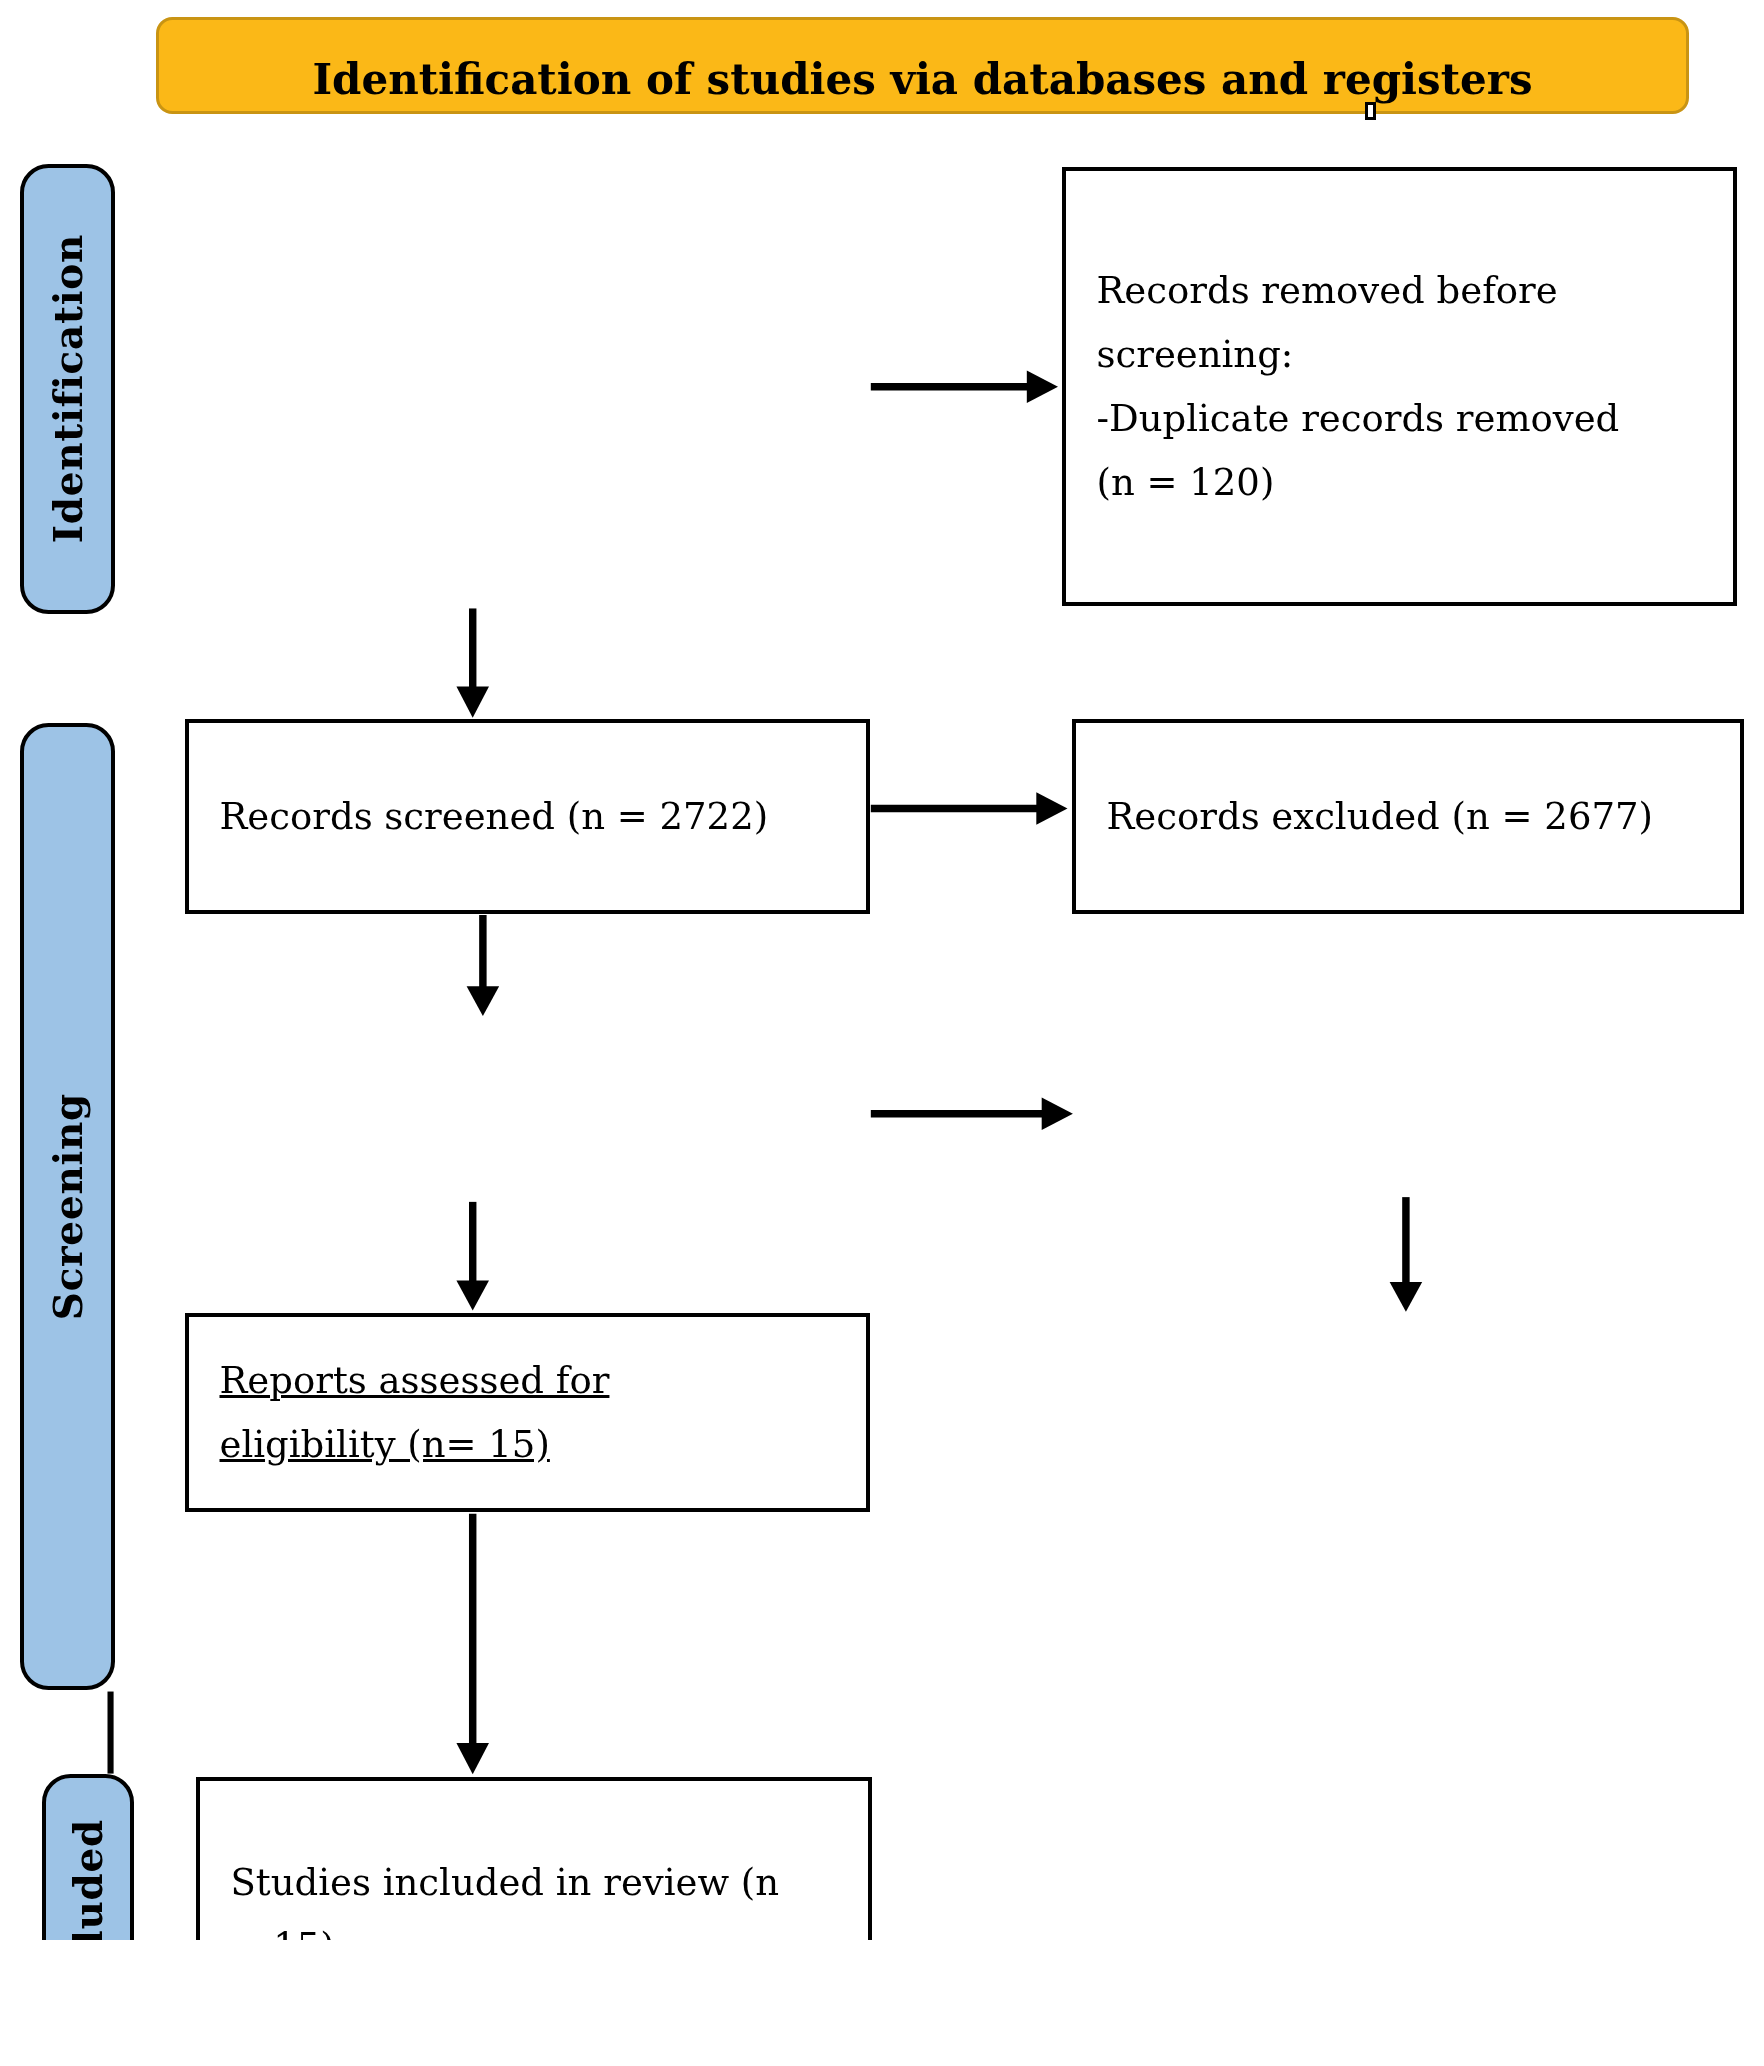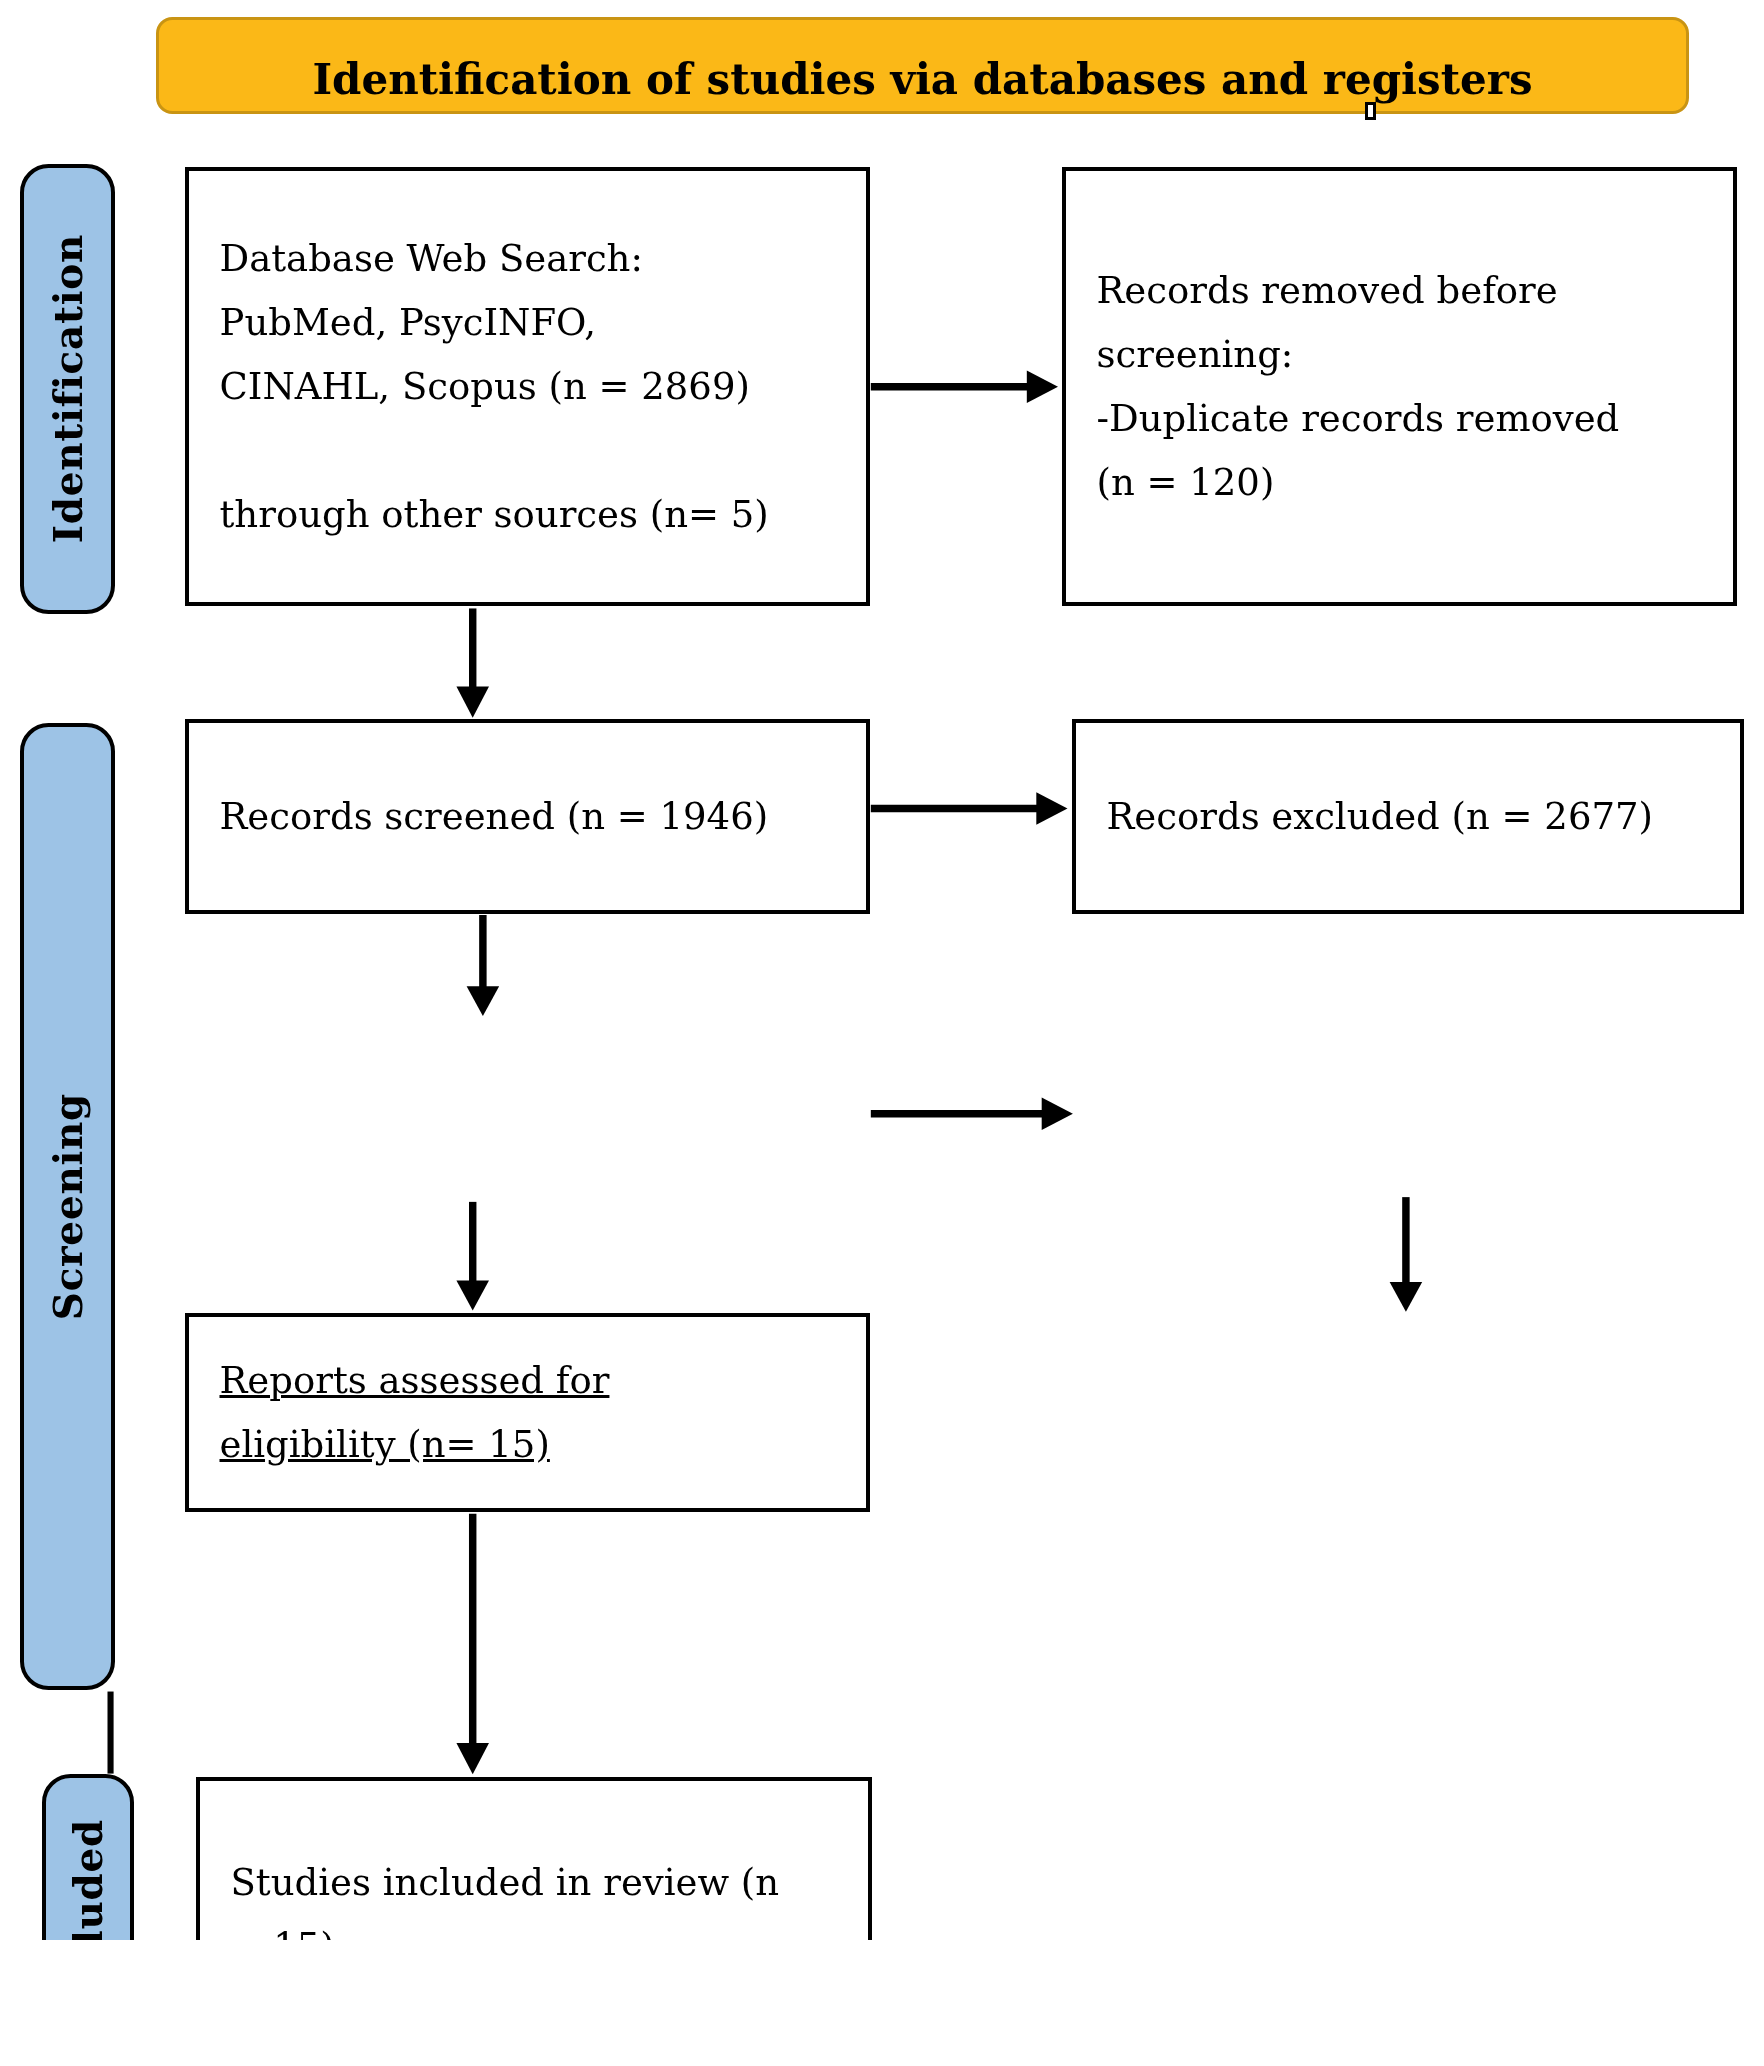--- a/index.html
+++ b/index.html
@@ -53,35 +53,28 @@
   <div class="stage" id="stage-identification">
     <span>Identification</span>
   </div>
   <div class="stage" id="stage-screening">
     <span>Screening</span>
   </div>
   <div class="stage" id="stage-included">
     <span>Included</span>
   </div>
 
-  <div class="fbox" id="box-db-search">
-    <div class="txt">Database Web Search:
-PubMed, PsycINFO,
-CINAHL, Scopus (n = 2869)
-
-through other sources (n= 5)</div>
-  </div>
   <div class="fbox" id="box-records-removed">
     <div class="txt">Records removed before
 screening:
 -Duplicate records removed
 (n = 120)</div>
   </div>
   <div class="fbox" id="box-records-screened">
-    <div class="txt">Records screened (n = 1946)</div>
+    <div class="txt">Records screened (n = 2722)</div>
   </div>
   <div class="fbox" id="box-records-excluded">
     <div class="txt">Records excluded (n = 2677)</div>
   </div>
   <div class="fbox" id="box-reports-assessed">
     <div class="txt">Reports assessed for
 eligibility (n= 15)</div>
   </div>
   <div class="fbox" id="box-studies-included">
     <div class="txt">Studies included in review (n

